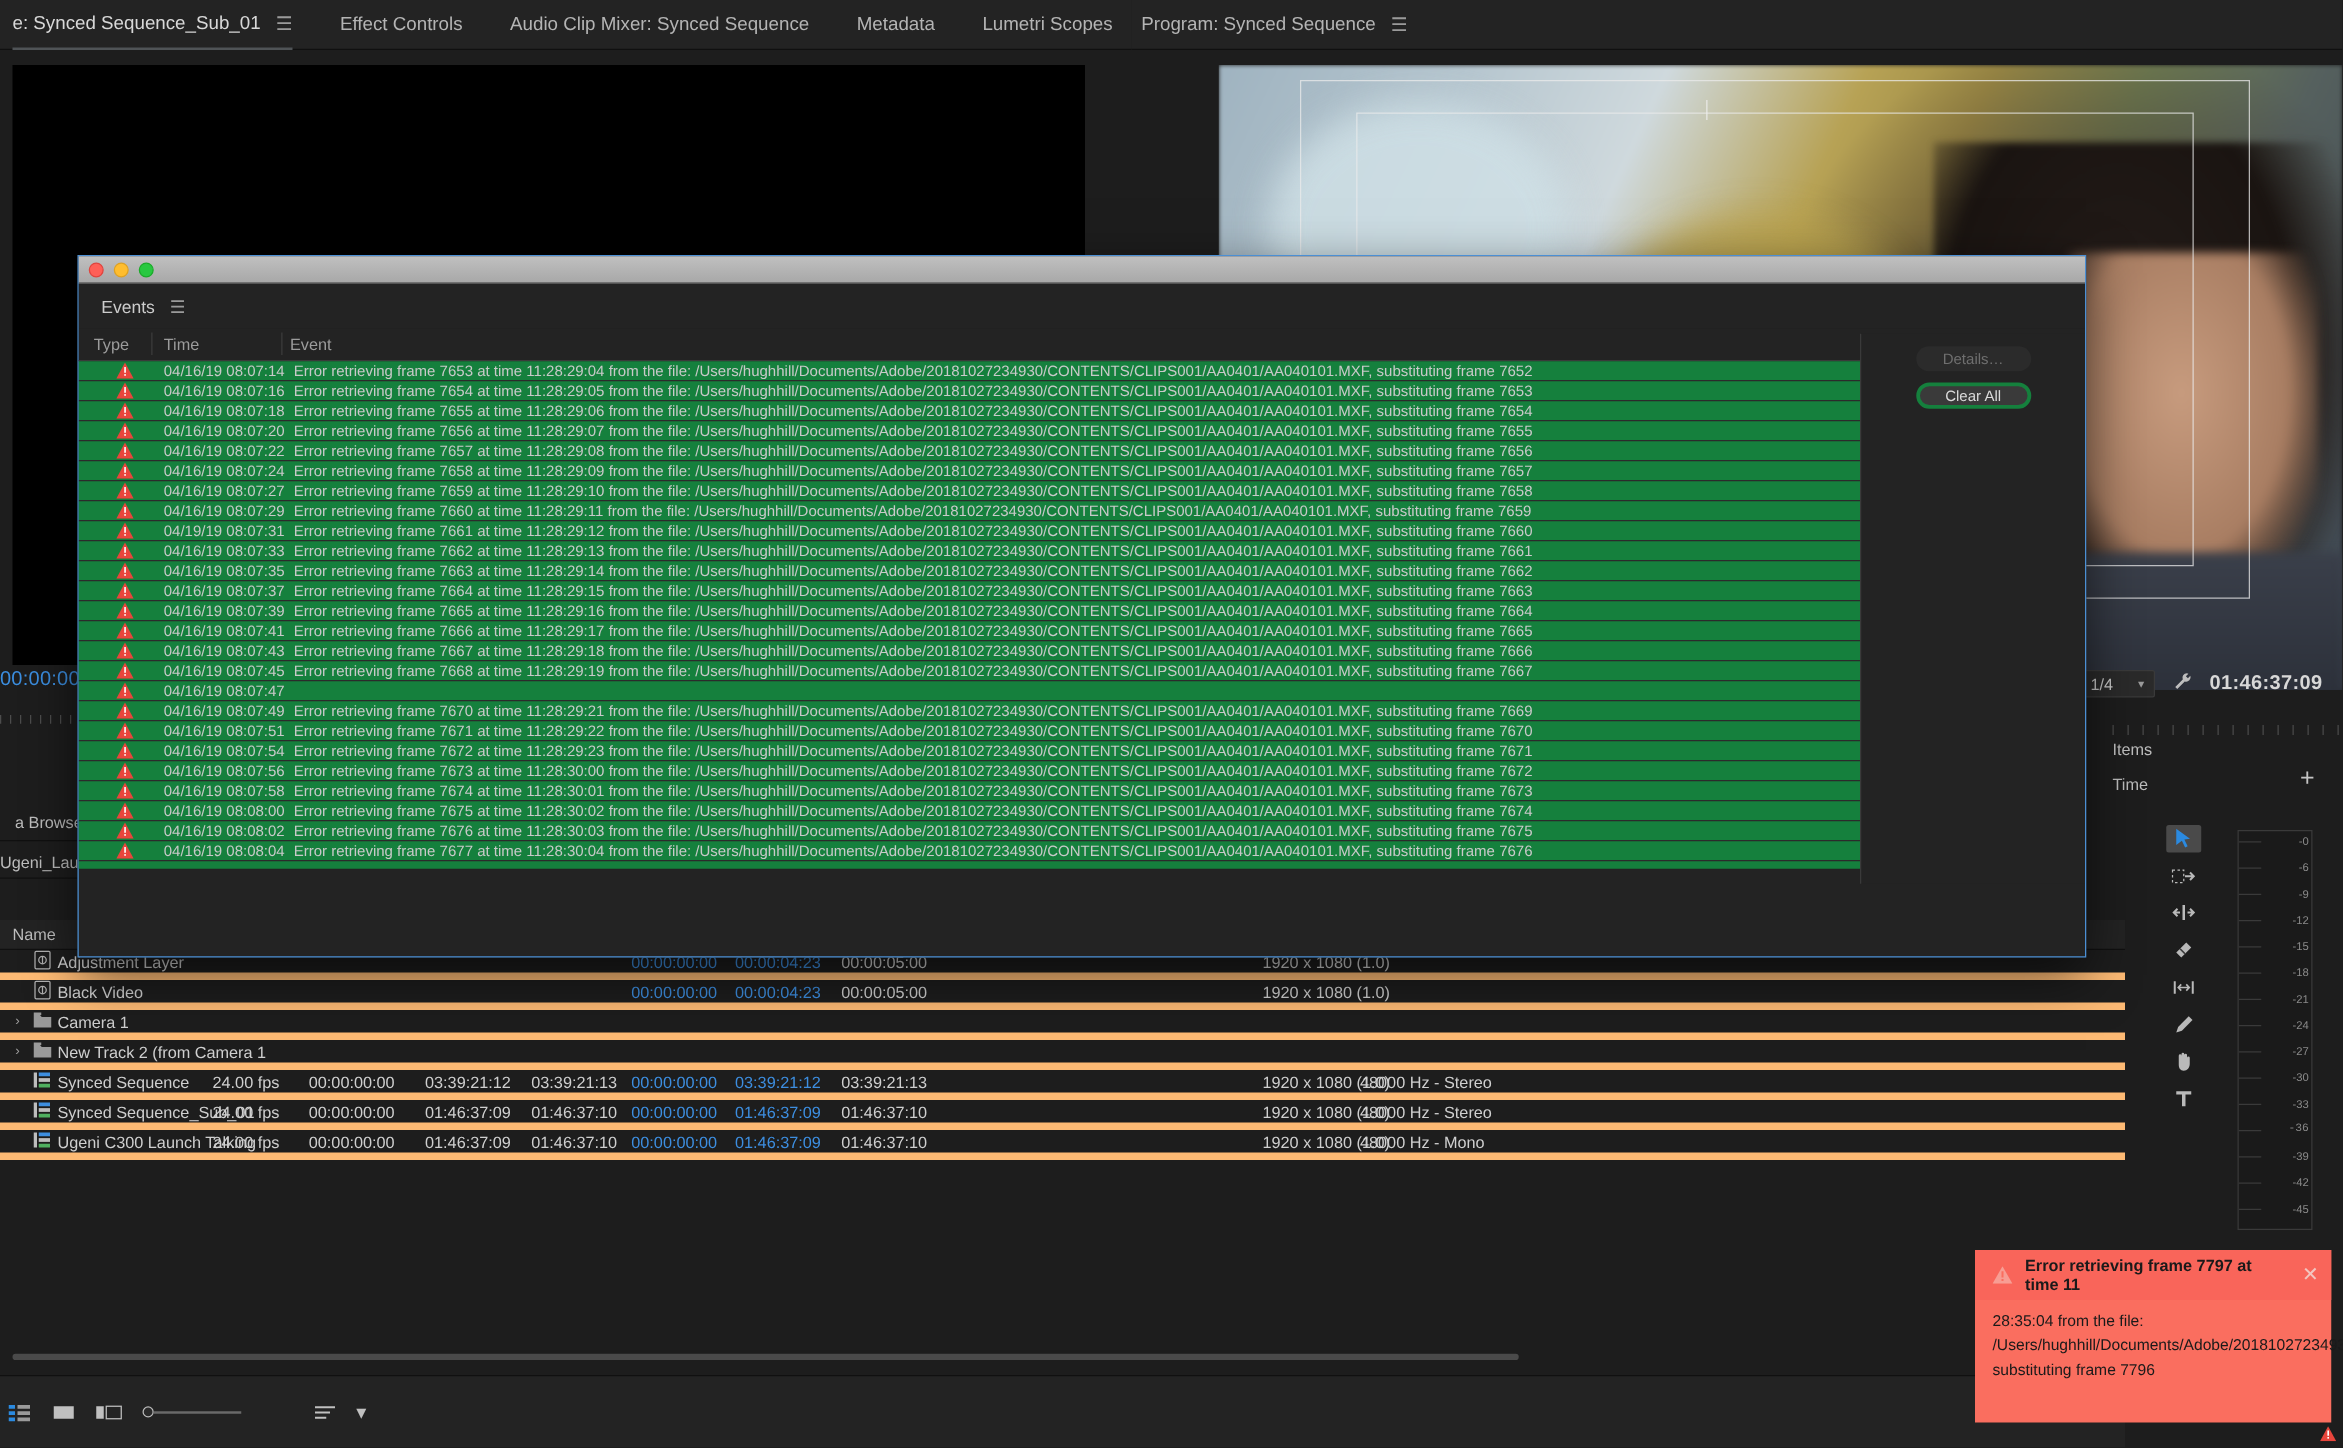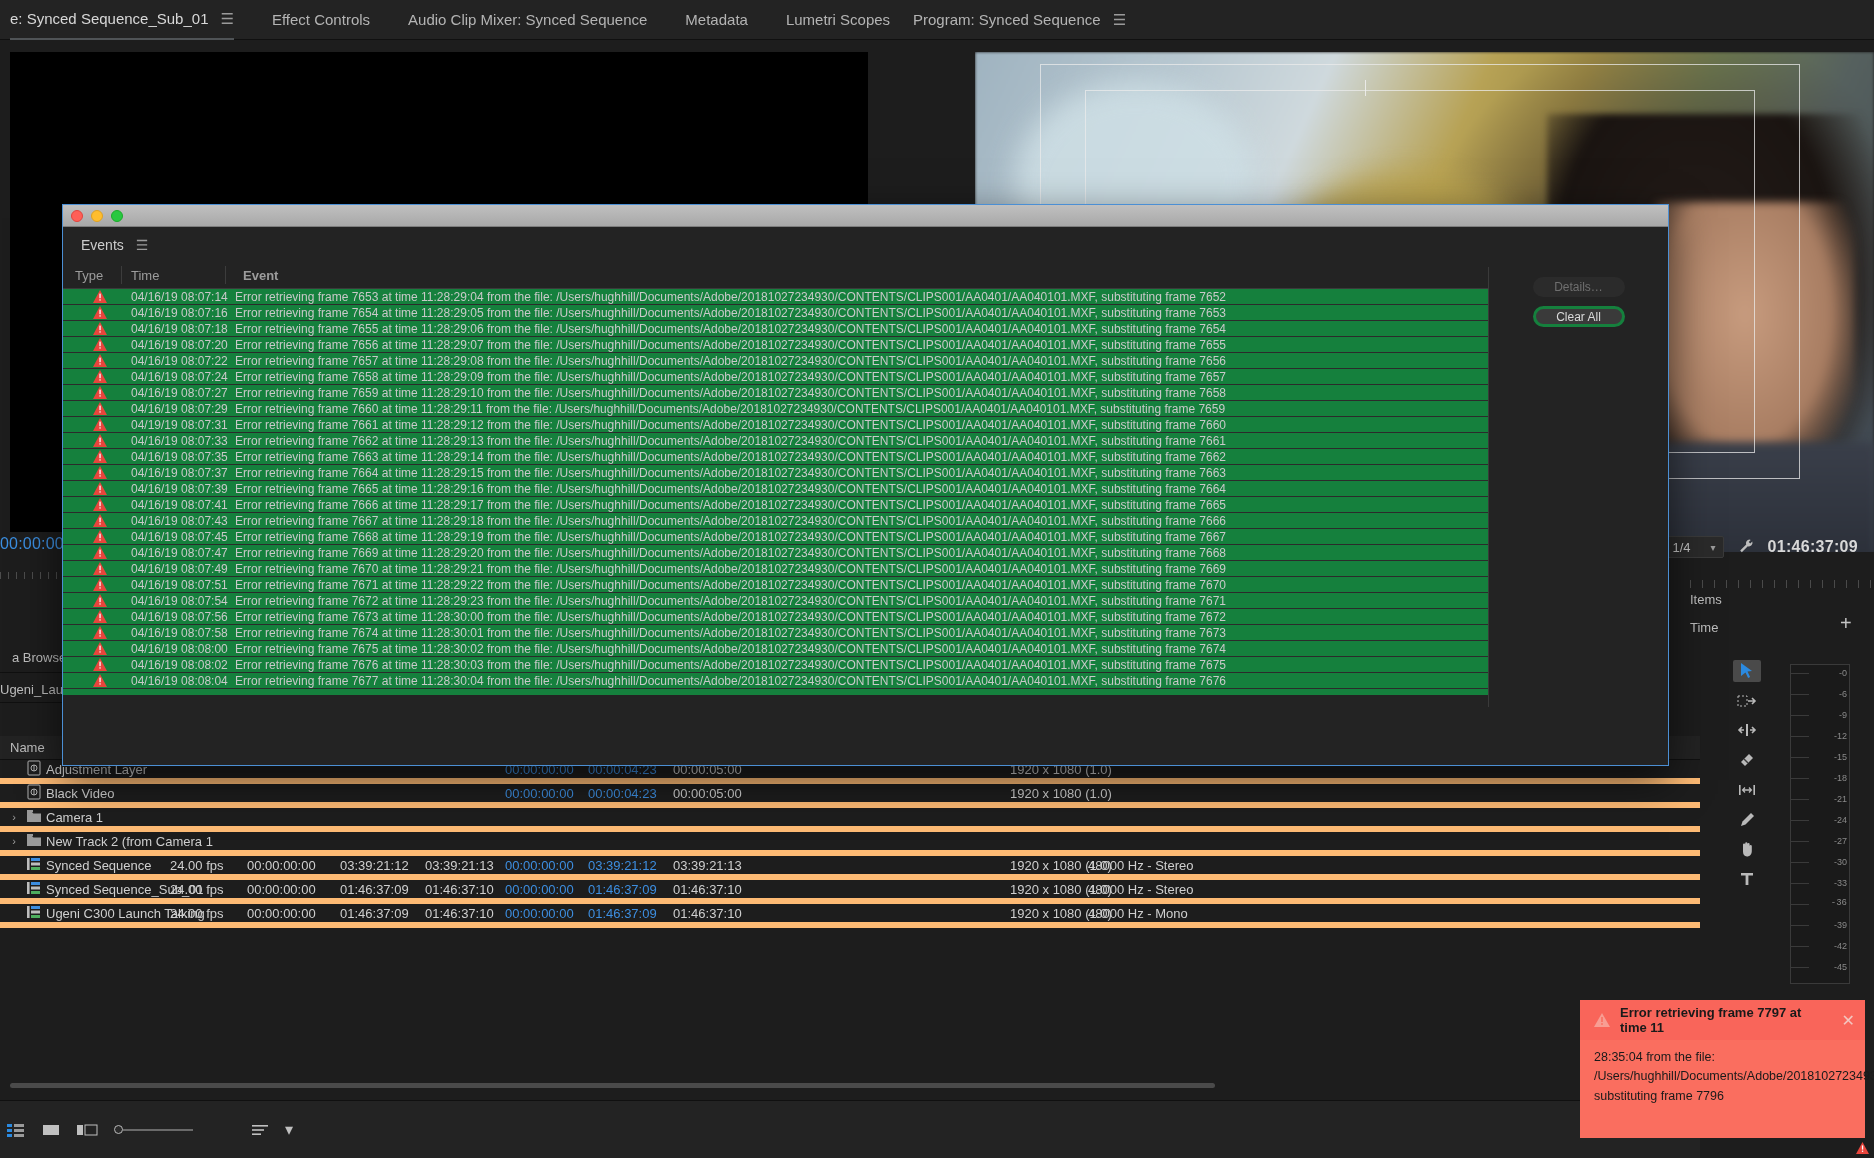--- a/index.html
+++ b/index.html
@@ -214,21 +214,21 @@
   }
   .ev-tab { font-size: 14px; color: #cccccc; }
   .ev-hamb { color: #9a9a9a; font-size: 14px; }
 
   .ev-head {
     position: relative; height: 26px; background: #232323;
     border-bottom: 1px solid #3a3a3a; font-size: 13px; color: #9c9c9c;
   }
   .ev-head span { position: absolute; top: 5px; }
   .ev-head .vsep { position: absolute; top: 3px; width: 1px; height: 18px; background: #3c3c3c; }
-  .hc-type { left: 12px; } .hc-time { left: 68px; } .hc-event { left: 180px; font-weight: bold; }
+  .hc-type { left: 12px; } .hc-time { left: 68px; } .hc-event { left: 169px; }
 
   .ev-body {
     position: relative; height: 406px; overflow: hidden; background: #15803d;
   }
   .ev-row {
     position: relative; height: 16px; border-bottom: 1px solid #2b2b2b;
     font-size: 12px; color: #c9c9c9; white-space: nowrap;
   }
   .ev-row .warn {
     position: absolute; left: 30px; top: 1px; width: 14px; height: 13px;
@@ -782,21 +782,20 @@
           <span class="t">04/16/19 08:07:45</span>
           <span class="m">Error retrieving frame 7668 at time 11:28:29:19 from the file: /Users/hughhill/Documents/Adobe/20181027234930/CONTENTS/CLIPS001/AA0401/AA040101.MXF, substituting frame 7667</span>
         </div>
         <div class="ev-row">
           <span class="warn"><svg width="14" height="13" viewBox="0 0 14 13">
               <path d="M7 0L14 13H0z" fill="#e8453c"></path>
               <rect x="6.4" y="3.6" width="1.3" height="4.6" fill="#ffffff"></rect>
               <rect x="6.4" y="9.3" width="1.3" height="1.3" fill="#ffffff"></rect>
             </svg></span>
           <span class="t">04/16/19 08:07:47</span>
-          <span class="m">Error retrieving frame 7669 at time 11:28:29:20 from the file: /Users/hughhill/Documents/Adobe/20181027234930/CONTENTS/CLIPS001/AA0401/AA040101.MXF, substituting frame 7668</span>
         </div>
         <div class="ev-row">
           <span class="warn"><svg width="14" height="13" viewBox="0 0 14 13">
               <path d="M7 0L14 13H0z" fill="#e8453c"></path>
               <rect x="6.4" y="3.6" width="1.3" height="4.6" fill="#ffffff"></rect>
               <rect x="6.4" y="9.3" width="1.3" height="1.3" fill="#ffffff"></rect>
             </svg></span>
           <span class="t">04/16/19 08:07:49</span>
           <span class="m">Error retrieving frame 7670 at time 11:28:29:21 from the file: /Users/hughhill/Documents/Adobe/20181027234930/CONTENTS/CLIPS001/AA0401/AA040101.MXF, substituting frame 7669</span>
         </div>

